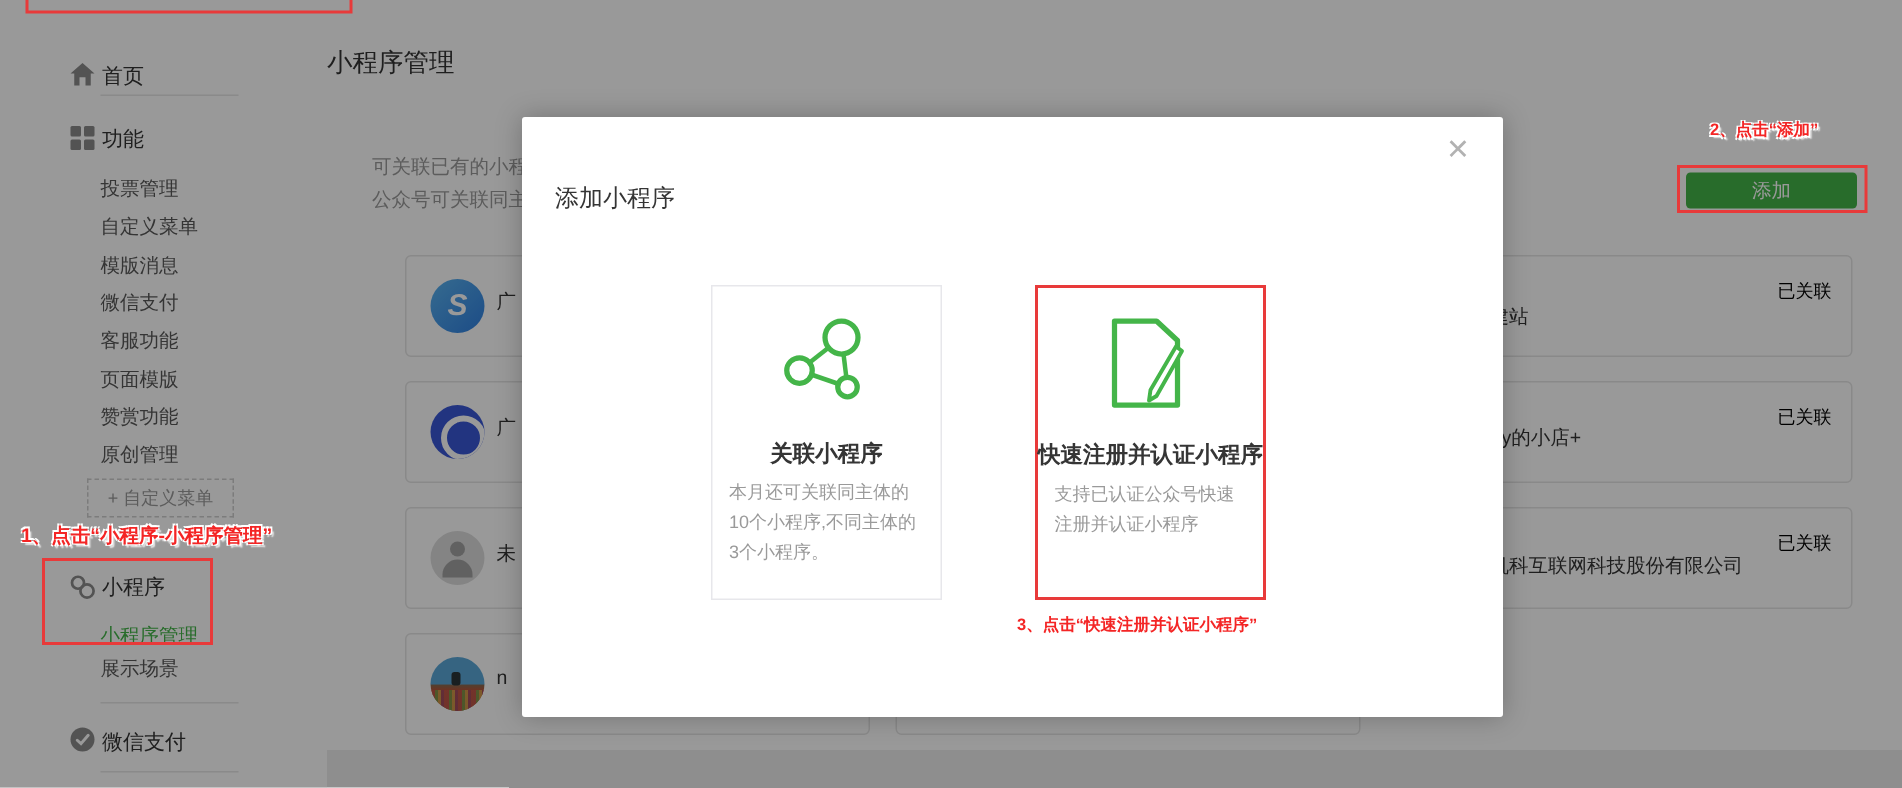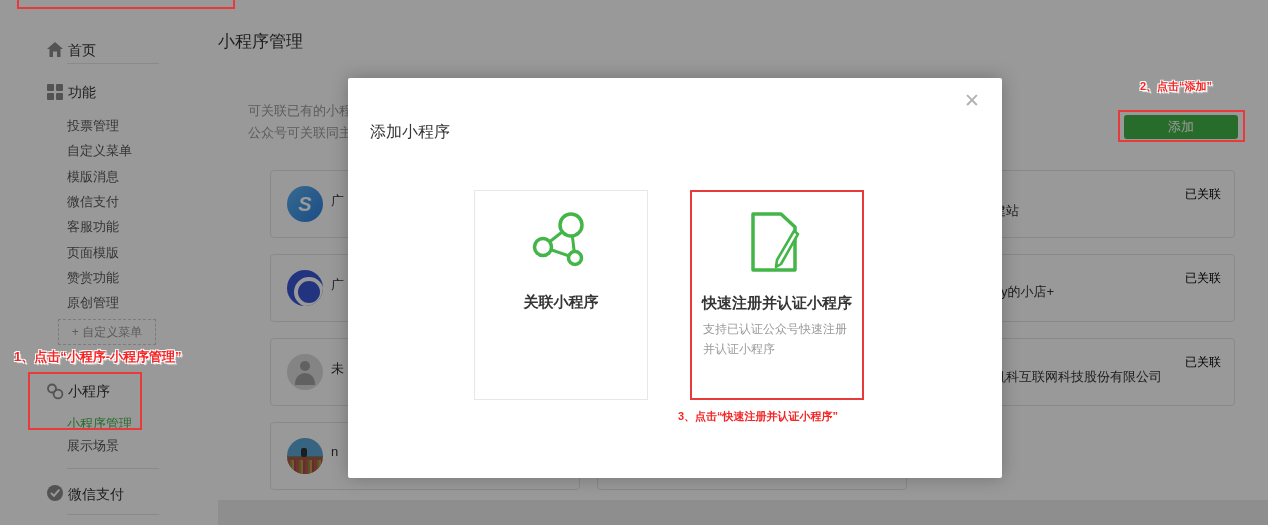--- a/index.html
+++ b/index.html
@@ -40,21 +40,21 @@
   .av-photo:after { content:""; position:absolute; left:0; top:22px; width:36px; height:14px;
       background:repeating-linear-gradient(90deg,#c4544a 0 3px,#7d9c4a 3px 5px,#d8a04c 5px 7px,#a34a62 7px 9px); opacity:.85; }
   .mp-name { position:absolute; top:21px; font-size:13px; color:#353535; white-space:nowrap; }
   .mp-status { position:absolute; right:13px; top:15px; font-size:12px; color:#000000; }
 
   
   .overlay { position:absolute; inset:0; background:rgba(0,0,0,0.40); z-index:10; }
   .modal { position:absolute; left:348px; top:78px; width:654px; height:400px; background:#fff; z-index:20; box-shadow:0 0 18px rgba(0,0,0,.25); border-radius:2px; }
   .modal-title { position:absolute; left:22px; top:17px; font-size:16px; color:#353535;margin-top:27px; }
   .modal-close { position:absolute; right:22px; top:13px; font-size:19px; color:#b2b2b2; cursor:pointer; line-height:1; }
-  .choice-card { position:absolute; top:112px; width:174px; height:210px; border:1px solid #e7e7eb; background:#fff; cursor:pointer; }
+  .choice-card { position:absolute; top:112px; width:154px; height:210px; border:1px solid #e7e7eb; background:#fff; cursor:pointer; }
   .choice-card.hl { border:2px solid #e83a3a; }
   .choice-icon { position:absolute; left:0; right:0; top:20px; text-align:center; }
   .choice-title { position:absolute; left:0; right:0; top:102px; text-align:center; font-size:15px; font-weight:bold; color:#353535; }
   .choice-desc { position:absolute; left:11px; right:11px; top:128px; font-size:12px; color:#9a9a9a; line-height:1.65; text-align:left; }
   .red-box { position:absolute; border:2px solid #e83a3a; z-index:30; }
   .red-text { position:absolute; color:#f42525; font-weight:bold; font-size:11px; white-space:nowrap; z-index:30;
       text-shadow:-1px -1px 0 #fff, 1px -1px 0 #fff, -1px 1px 0 #fff, 1px 1px 0 #fff, 2px 2px 1px rgba(255,255,255,.8); }
 </style>
 </head>
 <body>
@@ -165,20 +165,21 @@
         <svg width="60" height="60" viewBox="0 0 60 60">
           <line x1="40" y1="14" x2="12" y2="36" stroke="#44b549" stroke-width="3"></line>
           <line x1="40" y1="14" x2="44" y2="47" stroke="#44b549" stroke-width="3"></line>
           <line x1="12" y1="36" x2="44" y2="47" stroke="#44b549" stroke-width="3"></line>
           <circle cx="40" cy="14" r="11" fill="#fff" stroke="#44b549" stroke-width="3.5"></circle>
           <circle cx="12" cy="36" r="8.5" fill="#fff" stroke="#44b549" stroke-width="3.5"></circle>
           <circle cx="44" cy="47" r="6.5" fill="#fff" stroke="#44b549" stroke-width="3.5"></circle>
         </svg>
       </div>
       <div class="choice-title">关联小程序</div>
+      <div class="choice-desc">本月还可关联同主体的10个小程序,不同主体的3个小程序。</div>
     </div>
 
     <div class="choice-card hl" style="left:342px">
       <div class="choice-icon">
         <svg width="56" height="60" viewBox="0 0 56 60">
           <path d="M4 2 H32 L46 15 V58 H4 Z" fill="#fff" stroke="#44b549" stroke-width="3.5" stroke-linejoin="round"></path>
           <path d="M49 22 L32 52 L27 55 L28 48 L45 19 Z" fill="#fff" stroke="#44b549" stroke-width="2.6" stroke-linejoin="round"></path>
         </svg>
       </div>
       <div class="choice-title">快速注册并认证小程序</div>

